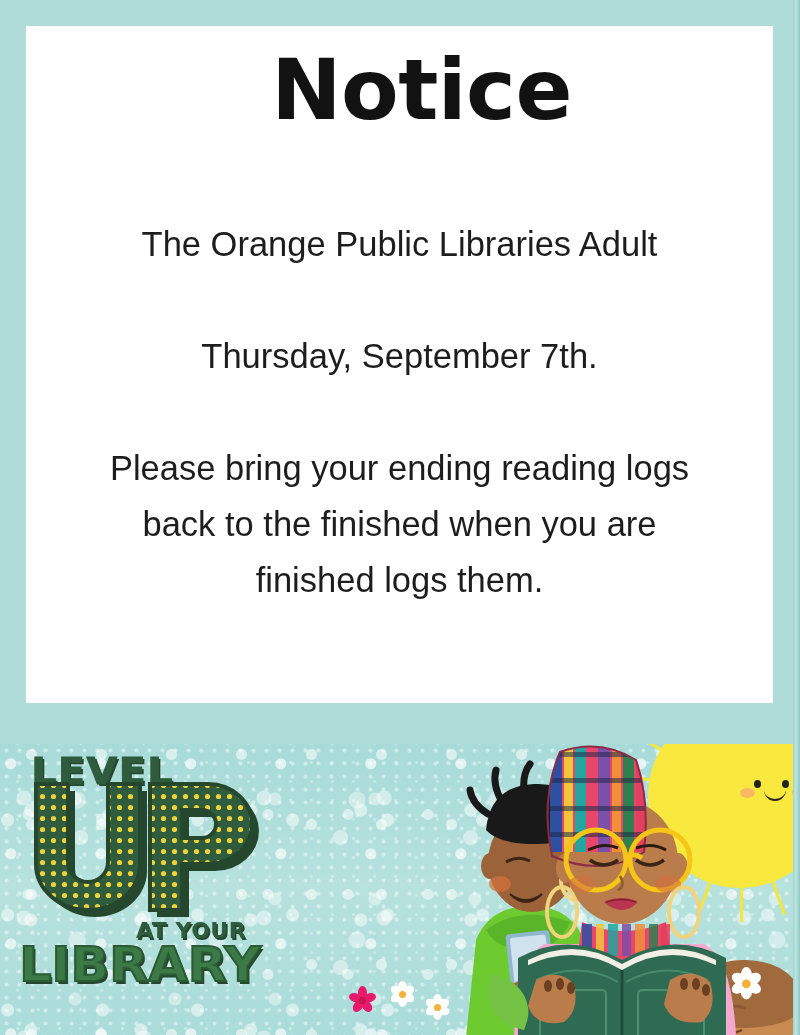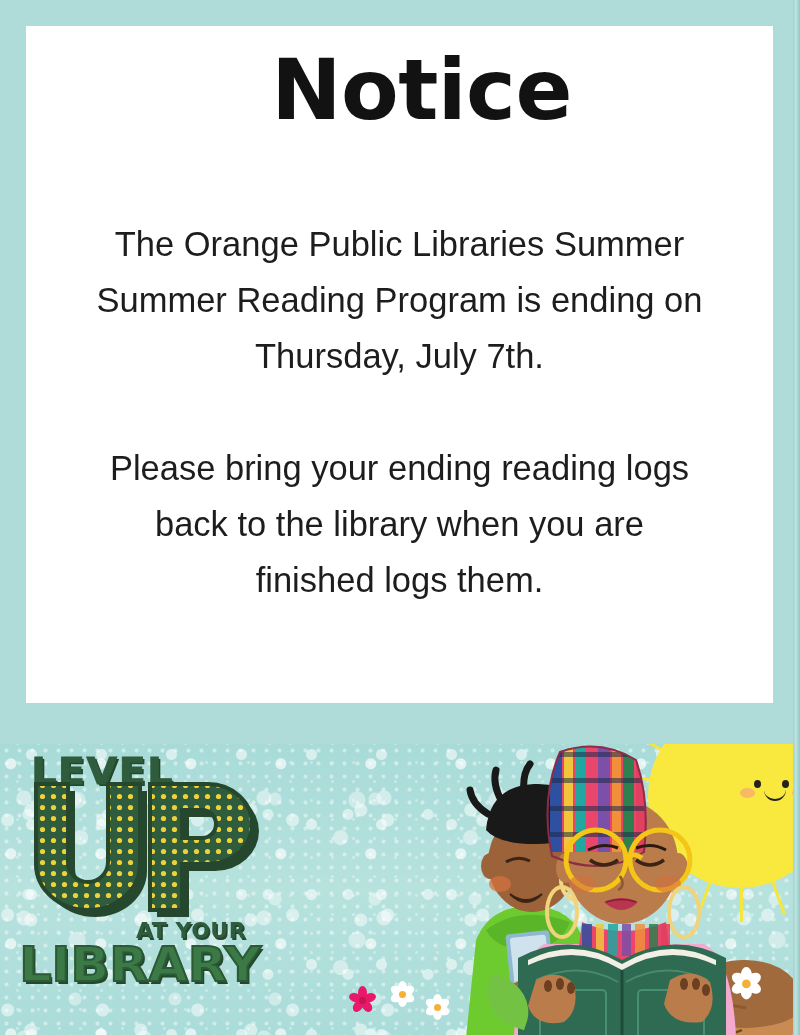--- a/index.html
+++ b/index.html
@@ -274,27 +274,27 @@
 <div id="poster">
 
   <div class="frame-bg"></div>
 
   <div class="notice-card">
 
     <div class="notice-title">Notice</div>
 
     <div class="notice-body">
       <p>
-        <span>The Orange Public Libraries Summer</span><br>
-        <span>Summer Reading Program is ending on</span><br>
-        <span>Thursday, July 7th.</span>
+        <span>The Orange Public Libraries Adult</span><br>
+        <br>
+        <span>Thursday, September 7th.</span>
       </p>
       <p class="para-gap">
         <span>Please bring your ending reading logs</span><br>
-        <span>back to the library when you are</span><br>
+        <span>back to the finished when you are</span><br>
         <span>finished logs them.</span>
       </p>
     </div>
 
   </div>
 
   <div class="illustration">
     <div class="illo-texture"></div>
 
     <div class="sun-wrap">

